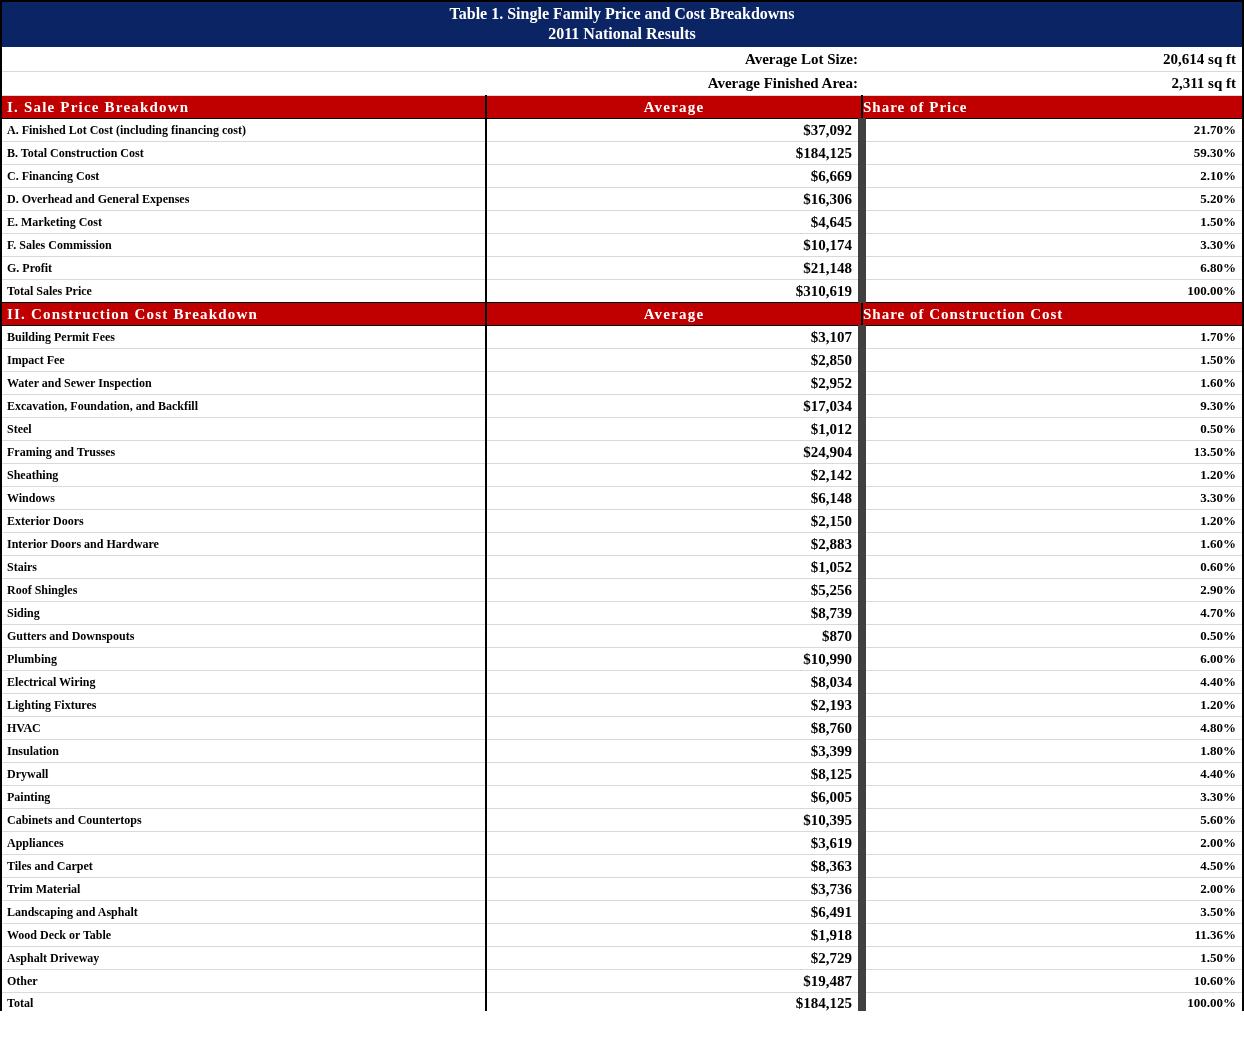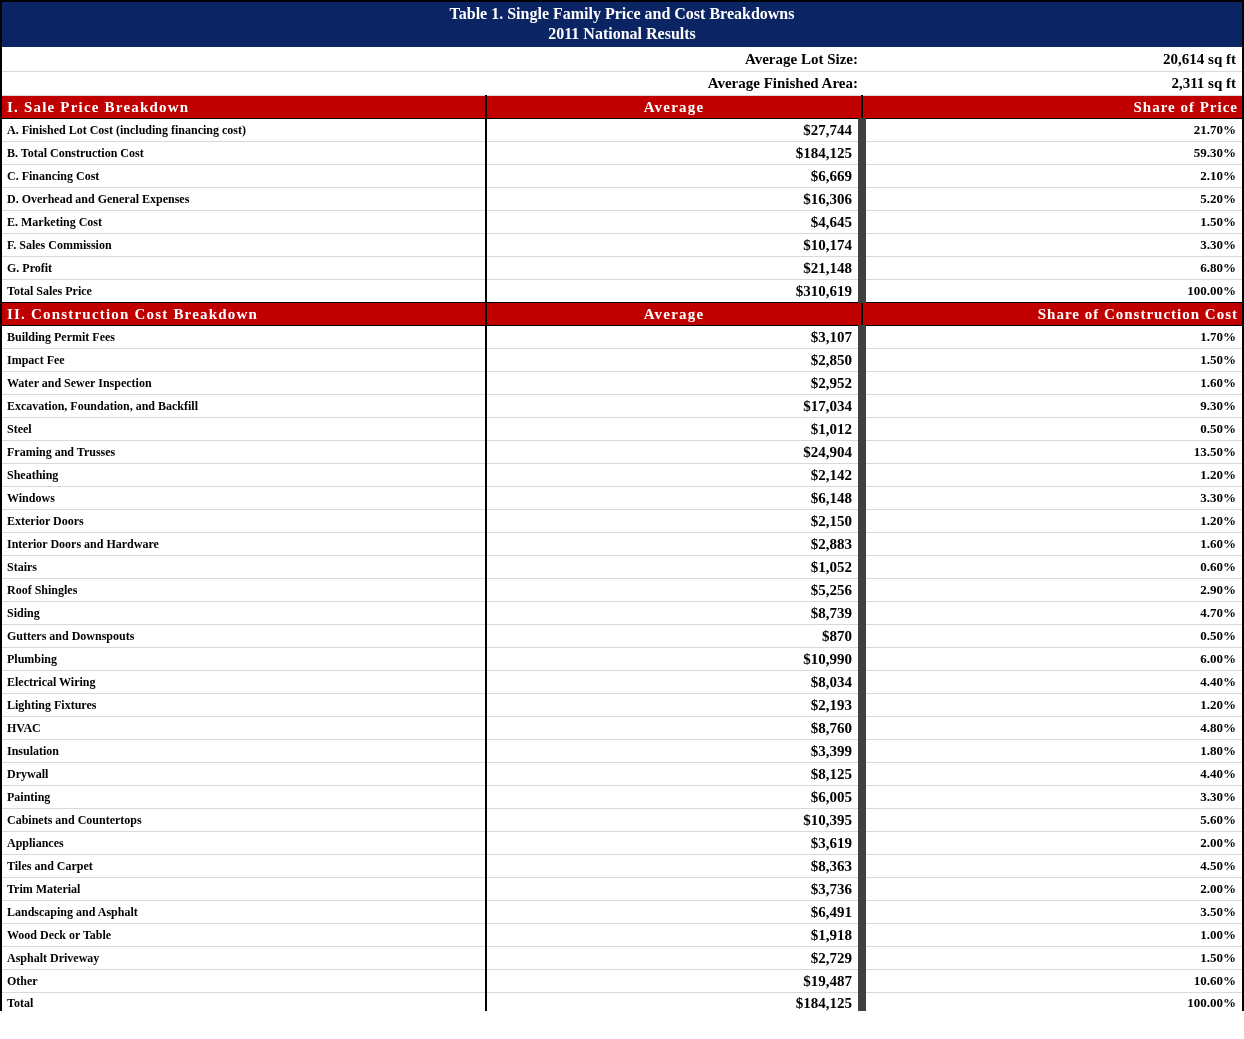--- a/index.html
+++ b/index.html
@@ -92,21 +92,20 @@
     padding-left: 5px;
     letter-spacing: 1.2px;
   }
   .sec-head .sh-avg {
     text-align: center;
     letter-spacing: 1.2px;
     border-left: 2px solid #000000;
     margin-left: 32px;
   }
   .sec-head .sh-share {
-    text-align: right;
     padding-right: 4px;
     letter-spacing: 1.0px;
     border-left: 2px solid #000000;
   }
 
   
   .d-label {
     text-align: left;
     padding-left: 5px;
     font-weight: bold;
@@ -180,21 +179,21 @@
         </tr>
 
         <tr class="sec-head">
           <td class="sh-label">I.  Sale Price Breakdown</td>
           <td class="sh-avg">Average</td>
           <td class="sh-share">Share of Price</td>
         </tr>
 
         <tr>
           <td class="d-label">A. Finished Lot Cost (including financing cost)</td>
-          <td class="d-avg">$27,744</td>
+          <td class="d-avg">$37,092</td>
           <td class="d-share">21.70%</td>
         </tr>
         <tr>
           <td class="d-label">B. Total Construction Cost</td>
           <td class="d-avg">$184,125</td>
           <td class="d-share">59.30%</td>
         </tr>
         <tr>
           <td class="d-label">C. Financing Cost</td>
           <td class="d-avg">$6,669</td>
@@ -358,21 +357,21 @@
           <td class="d-share">2.00%</td>
         </tr>
         <tr>
           <td class="d-label">Landscaping and Asphalt</td>
           <td class="d-avg">$6,491</td>
           <td class="d-share">3.50%</td>
         </tr>
         <tr>
           <td class="d-label">Wood Deck or Table</td>
           <td class="d-avg">$1,918</td>
-          <td class="d-share">1.00%</td>
+          <td class="d-share">11.36%</td>
         </tr>
         <tr>
           <td class="d-label">Asphalt Driveway</td>
           <td class="d-avg">$2,729</td>
           <td class="d-share">1.50%</td>
         </tr>
         <tr>
           <td class="d-label">Other</td>
           <td class="d-avg">$19,487</td>
           <td class="d-share">10.60%</td>

